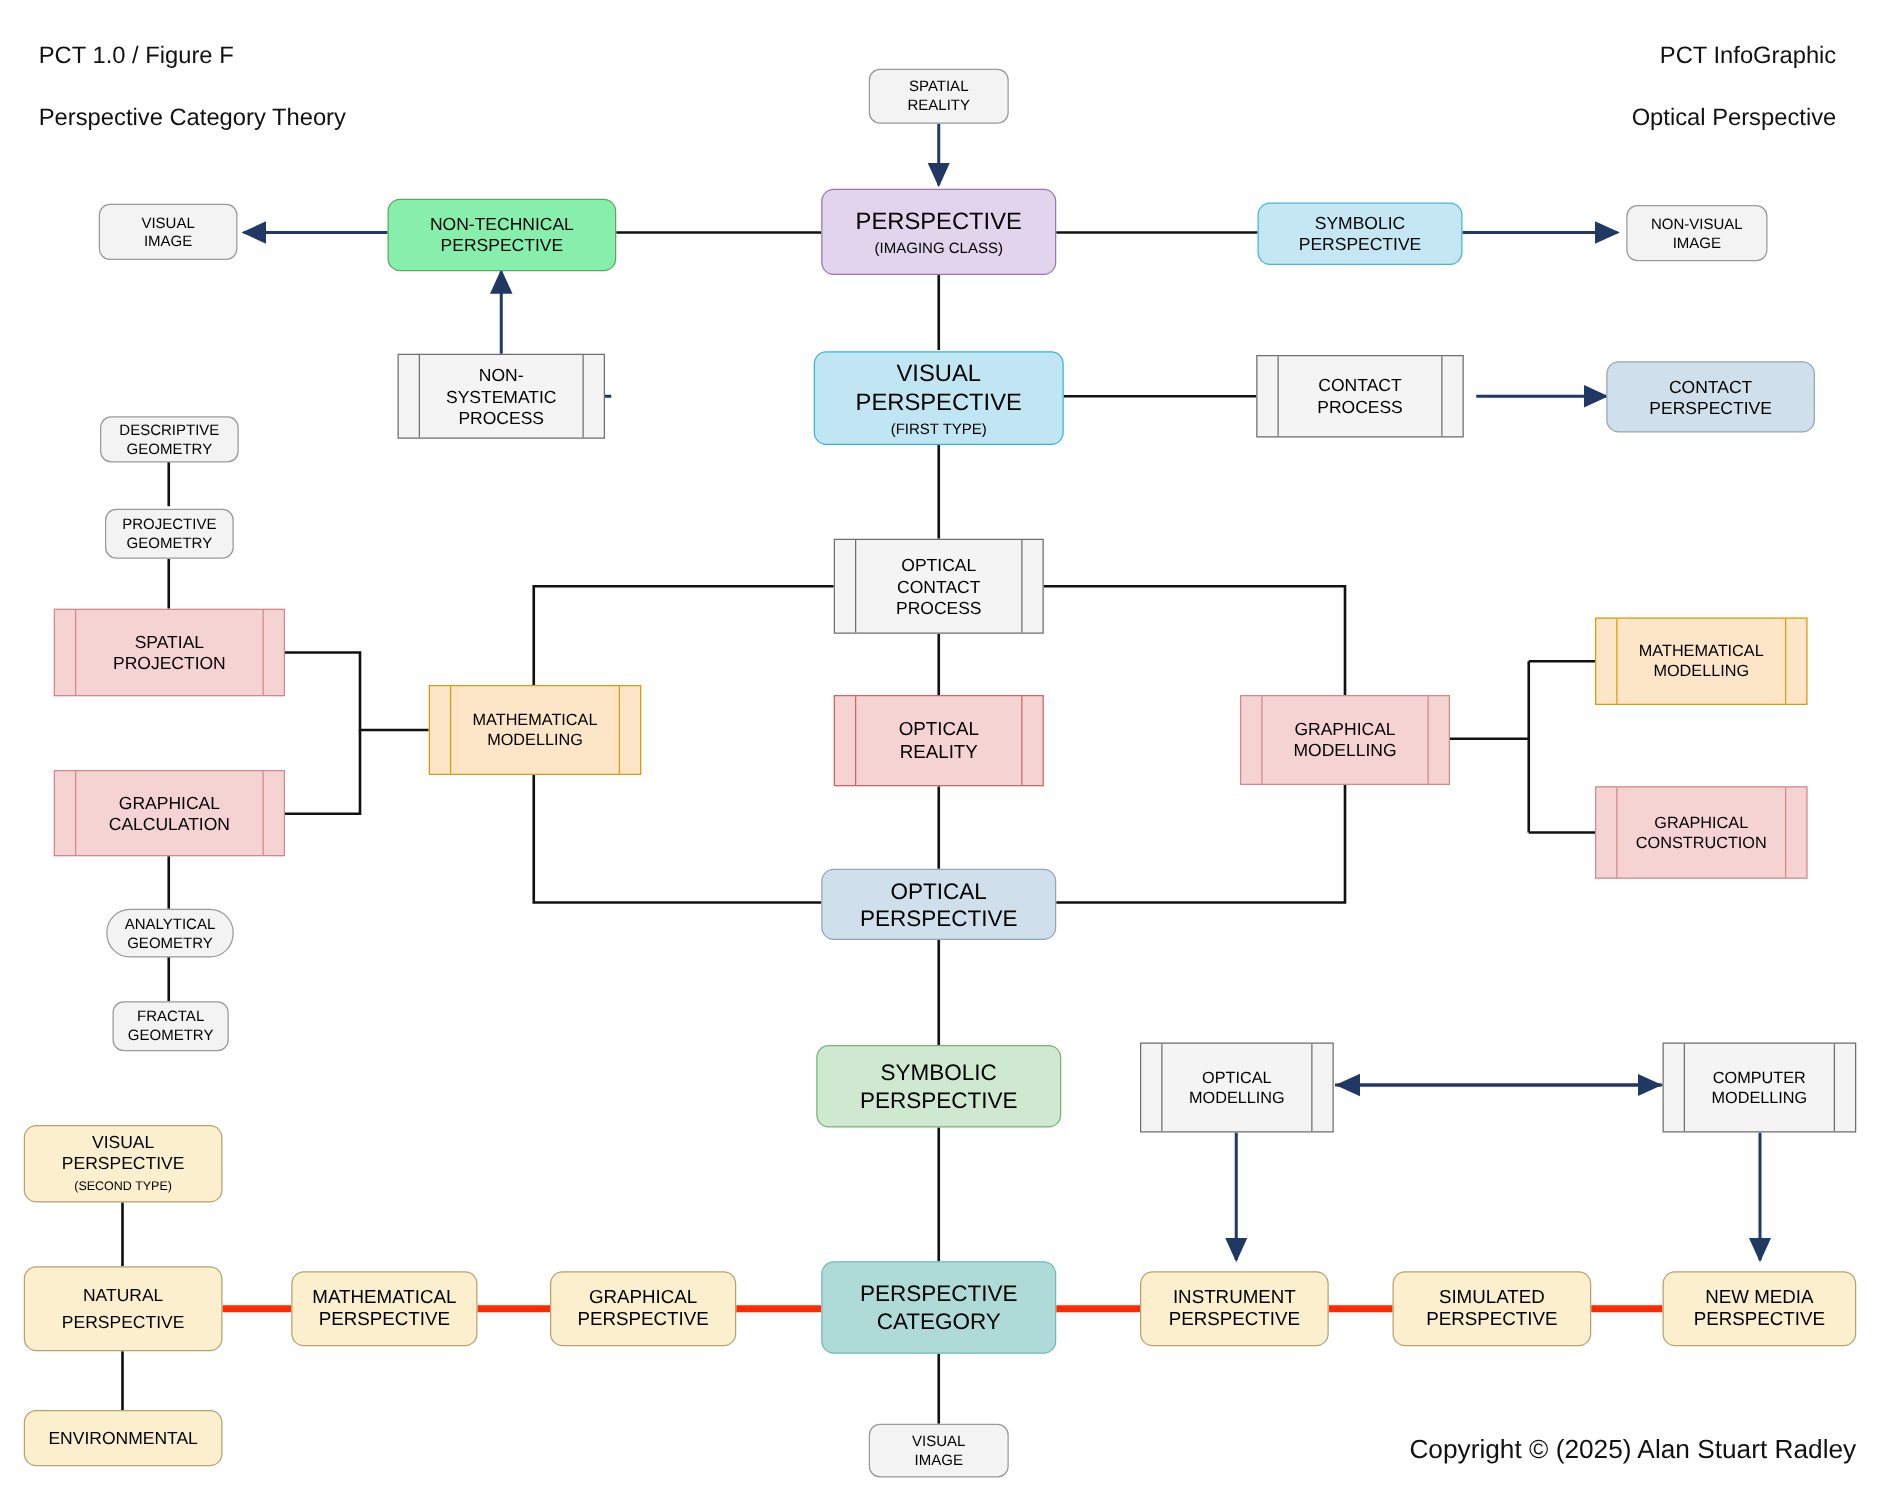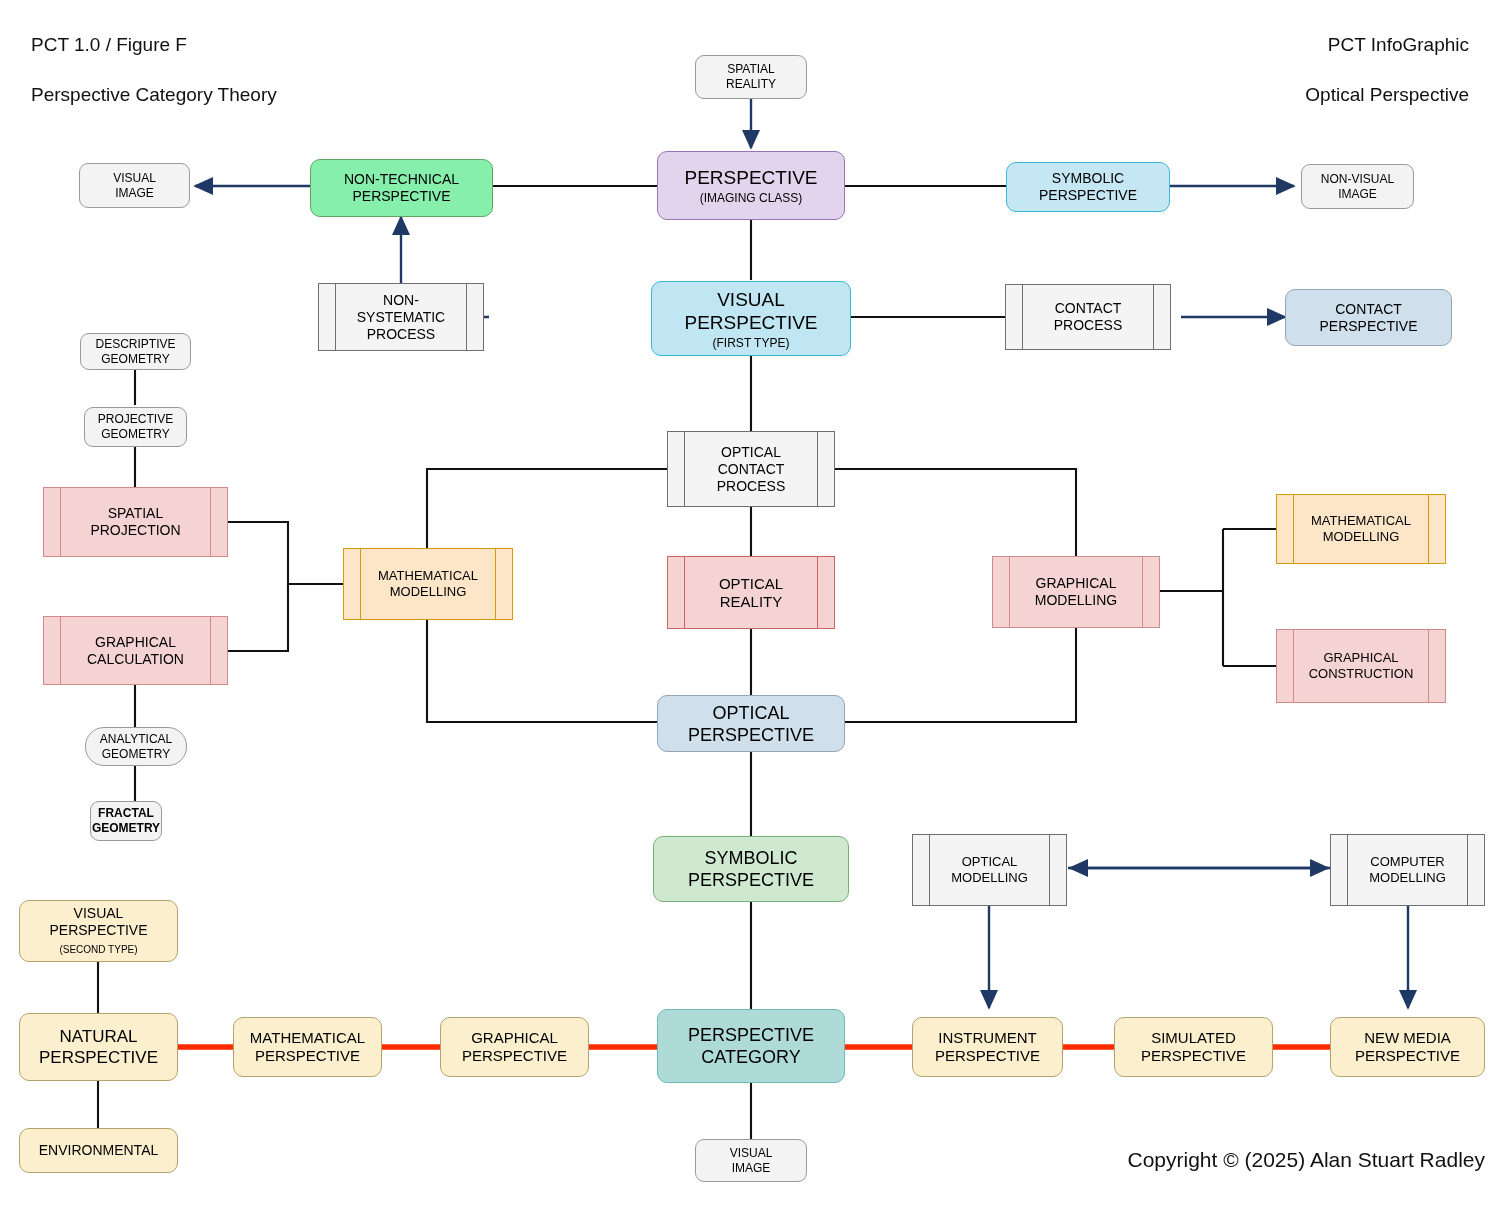--- a/index.html
+++ b/index.html
@@ -39,21 +39,21 @@
   .p-pink{background:#f6d3d3;border-color:#cc6666;}
   .p-pink .bar{border-left-color:#cc6666;}
   .p-pinklite{background:#f6d3d3;border-color:#d08a8a;}
   .p-pinklite .bar{border-left-color:#d08a8a;}
   .p-orange{background:#fde6c8;border-color:#d79b10;}
   .p-orange .bar{border-left-color:#d79b10;}
 
   .t13{font-size:13px;line-height:16px;}
   .t14{font-size:14px;line-height:17px;}
   .t15{font-size:15px;line-height:18px;}
-  .t17{font-size:17px;line-height:21px;}
+  .t17{font-size:14px;line-height:21px;}
   .t18{font-size:18px;line-height:22px;}
   .t19{font-size:19px;line-height:23px;}
 </style>
 </head>
 <body>
 
 <div id="stage">
 
   <svg id="wires" viewBox="0 0 1503 1208">
     <defs>
@@ -236,21 +236,21 @@
         <span style="display:block">GRAPHICAL</span>
         <span style="display:block">CALCULATION</span>
       </span>
   </div>
   <div class="node grey" style="left:85px;top:727px;width:102px;height:39px;border-radius:19px;">
     <span class="pre">
         <span style="display:block">ANALYTICAL</span>
         <span style="display:block">GEOMETRY</span>
       </span>
   </div>
-  <div class="node grey" style="left:90px;top:801px;width:72px;height:40px;font-weight:bold;">
+  <div class="node grey" style="left:90px;top:801px;width:93px;height:40px;">
     <span class="pre">
         <span style="display:block">FRACTAL</span>
         <span style="display:block">GEOMETRY</span>
       </span>
   </div>
 
   <div class="node proc p-orange t13" style="left:343px;top:548px;width:170px;height:72px;">
     <span class="bar barL"></span>
     <span class="bar barR"></span>
     <span class="pre">

